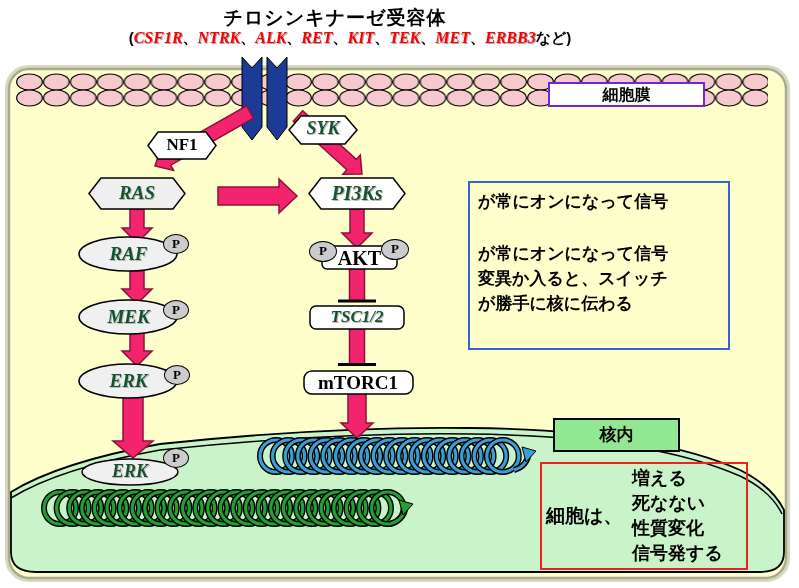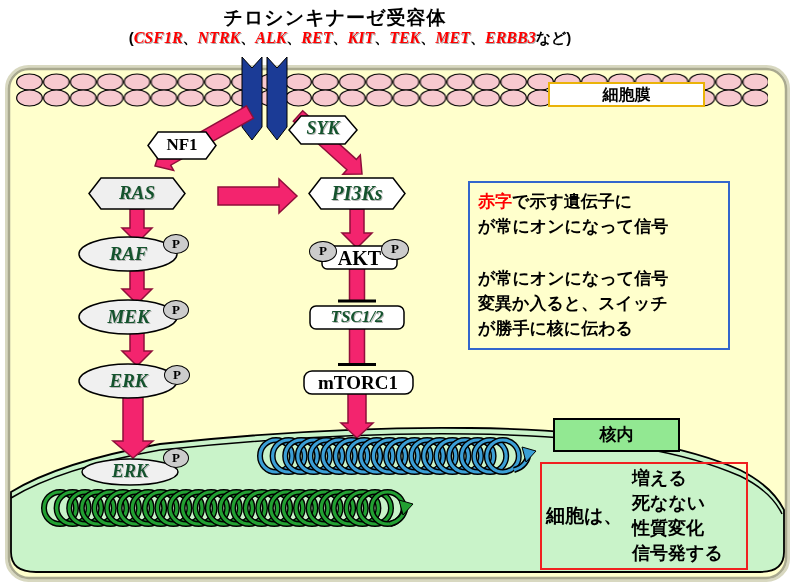--- a/index.html
+++ b/index.html
@@ -11,21 +11,21 @@
   .serif-red{color:#14532d;font-family:"Liberation Serif",serif;font-weight:bold;font-style:italic;
              text-shadow:1px 1px 0 #b8b8b8;}
   .serif-black{color:#000;font-family:"Liberation Serif",serif;}
 
   .title1{left:30px;top:5px;width:610px;font-size:19px;font-weight:bold;color:#000;letter-spacing:1px;}
   .title2{left:20px;top:29px;width:660px;font-size:15px;font-weight:bold;color:#000;text-align:center;}
   .title2 .gene{color:#ff0000;font-family:"Liberation Serif",serif;font-style:italic;font-weight:bold;
                 font-size:16px;text-shadow:1px 1px 0 #aaa;}
   .title2 .sep{color:#000;}
 
-  .membrane-label{left:548px;top:82px;width:153px;height:21px;background:#fff;border:2px solid #eab308;
+  .membrane-label{left:548px;top:82px;width:153px;height:21px;background:#fff;border:2px solid #6d28d9;
                   font-size:16px;font-weight:bold;line-height:21px;color:#000;}
 
   .nf1{left:148px;top:135px;width:68px;font-size:17px;font-weight:bold;}
   .syk{left:289px;top:118px;width:68px;font-size:18px;}
   .ras{left:89px;top:182px;width:96px;font-size:19px;}
   .pi3ks{left:309px;top:182px;width:96px;font-size:20px;}
   .raf{left:80px;top:243px;width:97px;font-size:19px;}
   .mek{left:80px;top:306px;width:97px;font-size:19px;}
   .erk{left:80px;top:370px;width:97px;font-size:19px;}
   .erknuc{left:82px;top:461px;width:96px;font-size:18px;}
@@ -242,21 +242,20 @@
   <div class="txt mtorc1 serif-black">mTORC1</div>
 
   <div class="pbadge" style="left:163px;top:234px;">P</div>
   <div class="pbadge" style="left:163px;top:300px;">P</div>
   <div class="pbadge" style="left:164px;top:365px;">P</div>
   <div class="pbadge" style="left:163px;top:448px;">P</div>
   <div class="pbadge pbig" style="left:309px;top:241px;">P</div>
   <div class="pbadge pbig" style="left:381px;top:239px;">P</div>
 
   <div class="info-box">
-    <div class="ln"><span class="red-word">赤字</span><span>で示す遺伝子に</span></div>
     <div class="ln">が常にオンになって信号</div>
     <div class="gap"></div>
     <div class="ln">が常にオンになって信号</div>
     <div class="ln">変異か入ると、スイッチ</div>
     <div class="ln">が勝手に核に伝わる</div>
   </div>
 
   <div class="txt nucleus-label">核内</div>
 
   <div class="result-box">

